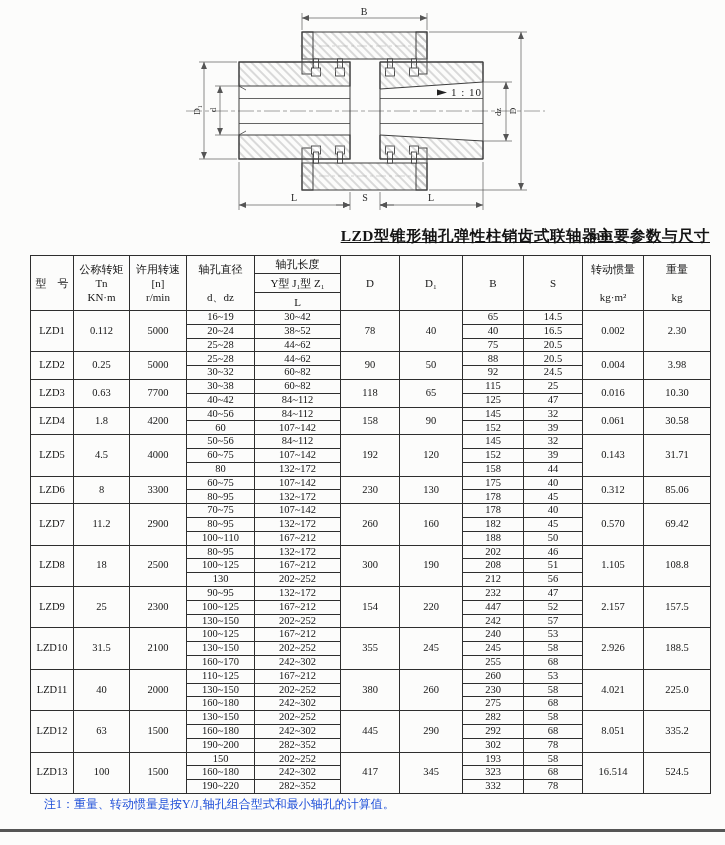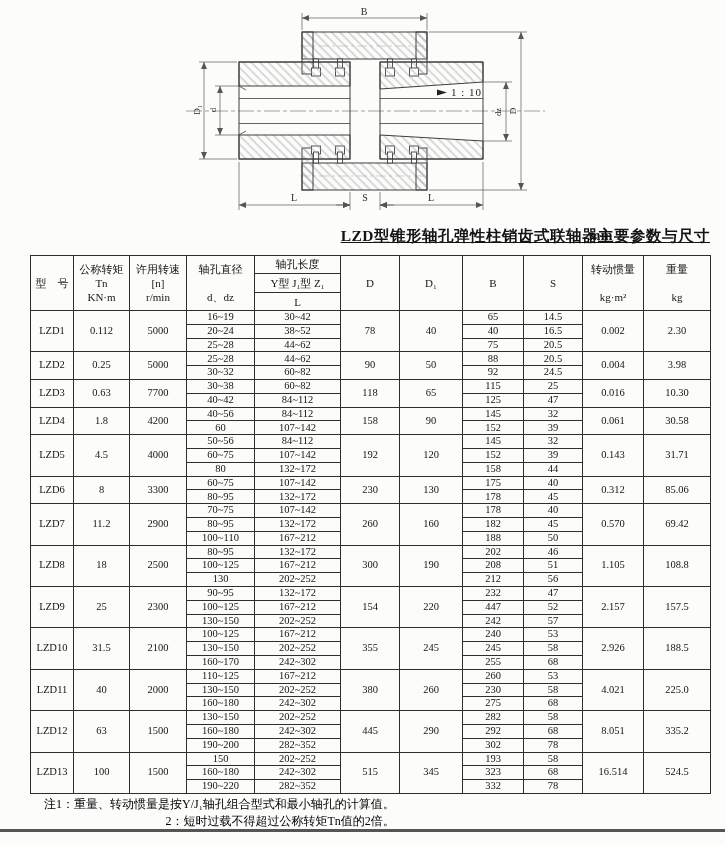--- a/index.html
+++ b/index.html
@@ -24,21 +24,21 @@
     padding:0;font-weight:normal;overflow:hidden;white-space:nowrap;
   }
   #params-table td{font-size:10.5px;line-height:1;}
   #params-table tbody tr{height:13.8px;}
   #params-table th{font-size:11px;}
   thead tr:nth-child(1){height:18px;}
   thead tr:nth-child(2){height:19px;}
   thead tr:nth-child(3){height:18px;}
   .stack{display:flex;flex-direction:column;justify-content:space-between;height:47px;padding:3px 0;box-sizing:border-box;}
   .stack div{line-height:1.15;}
-  .notes{position:absolute;top:796px;left:44px;font-size:12px;line-height:16.5px;color:#000000;text-align:right;}
+  .notes{position:absolute;top:796px;left:44px;font-size:12px;line-height:16.5px;color:#1d4ed8;}
   .notes .note-line2{padding-left:17px;}
   .bottom-rule{position:absolute;left:0;top:829px;width:725px;height:3px;background:#555;}
 </style>
 </head>
 <body>
 
 <div class="page">
 
   <svg class="drawing" width="725" height="220" viewBox="0 0 725 220">
     <defs>
@@ -493,21 +493,21 @@
           <td>282~352</td>
           <td>302</td>
           <td>78</td>
         </tr>
         <tr>
           <td rowspan="3">LZD13</td>
           <td rowspan="3">100</td>
           <td rowspan="3">1500</td>
           <td>150</td>
           <td>202~252</td>
-          <td rowspan="3">515</td>
+          <td rowspan="3">417</td>
           <td rowspan="3">345</td>
           <td>193</td>
           <td>58</td>
           <td rowspan="3">16.514</td>
           <td rowspan="3">524.5</td>
         </tr>
         <tr>
           <td>160~180</td>
           <td>242~302</td>
           <td>323</td>
@@ -517,17 +517,16 @@
           <td>190~220</td>
           <td>282~352</td>
           <td>332</td>
           <td>78</td>
         </tr>
       </tbody>
     </table>
 
   <div class="notes">
     <div class="note-line1">注1：重量、转动惯量是按Y/J₁轴孔组合型式和最小轴孔的计算值。</div>
-    <div class="note-line2">2：短时过载不得超过公称转矩Tn值的2倍。</div>
   </div>
 
   <div class="bottom-rule"></div>
 </div>
 
 </body></html>

